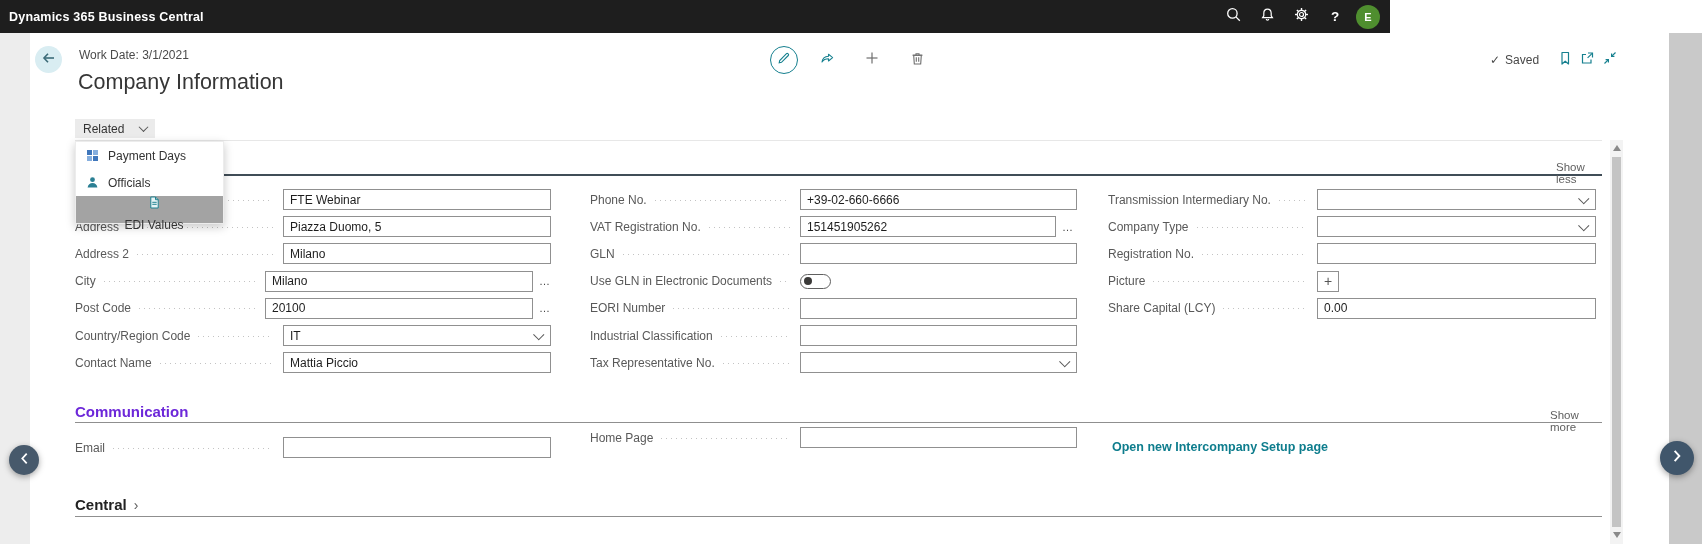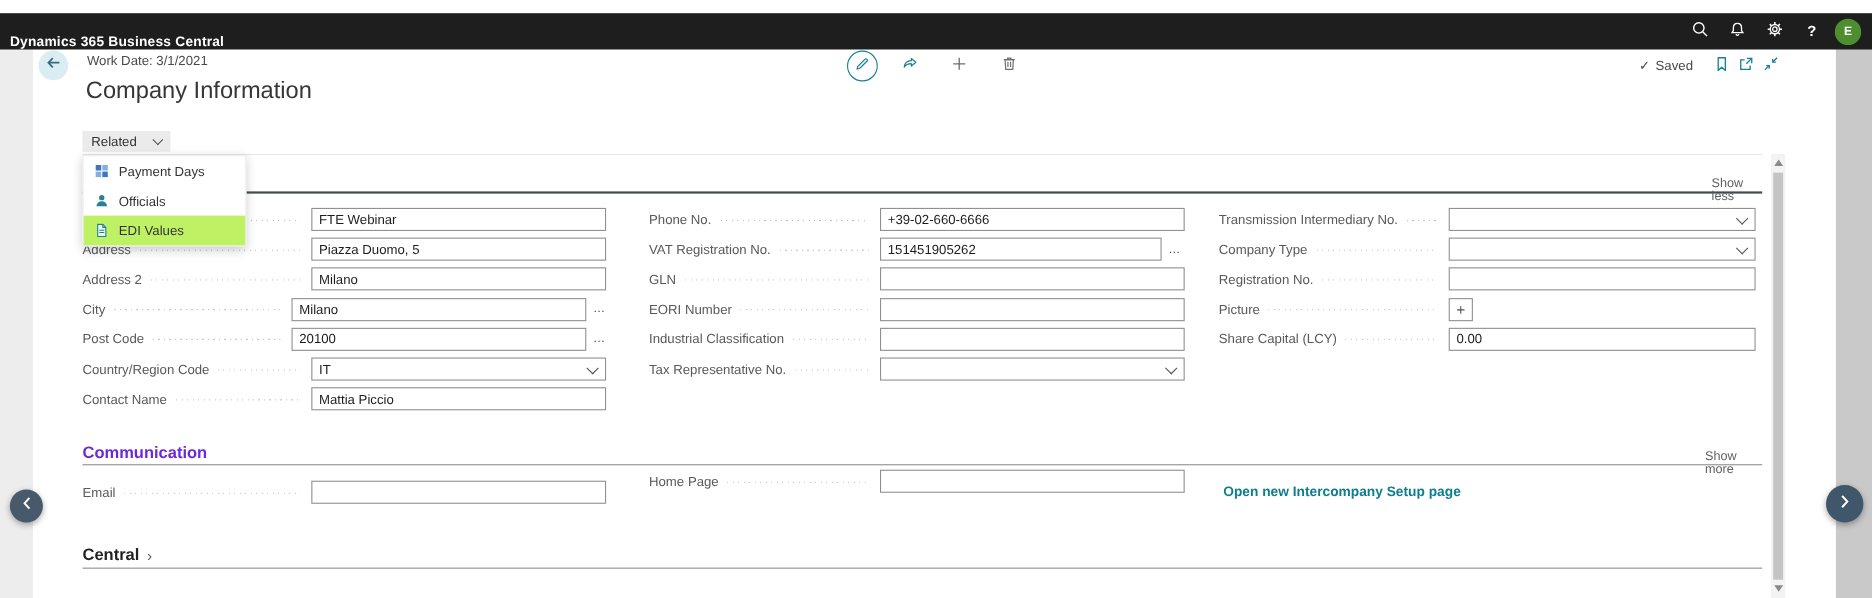--- a/index.html
+++ b/index.html
@@ -1,19 +1,19 @@
 <!DOCTYPE html>
 <html><head>
 <meta charset="utf-8">
 <style>
   html,body{margin:0;padding:0;background:#fff;}
   .stage{position:relative;width:1702px;height:544px;background:#fff;overflow:hidden;
          font-family:"Liberation Sans","DejaVu Sans",sans-serif;-webkit-font-smoothing:antialiased;}
   
-  .topbar{position:absolute;left:0;top:12px;width:1702px;height:33px;background:#1e1e1e;display:flex;align-items:flex-end;z-index:20;}
+  .topbar{position:absolute;left:0;top:0;width:1390px;height:33px;background:#1e1e1e;display:flex;align-items:center;z-index:20;}
   .tb-title{margin-left:9px;font-size:12.5px;font-weight:bold;color:#fff;letter-spacing:.2px;}
   .tb-icons{position:absolute;right:4px;top:0;height:33px;display:flex;align-items:center;}
   .tb-btn{width:34px;height:33px;display:flex;align-items:center;justify-content:center;cursor:pointer;}
   .tb-help{color:#fff;font-size:13.5px;font-weight:bold;}
   .avatar{width:24px;height:24px;border-radius:50%;background:#4f8e2f;color:#fff;font-size:11px;font-weight:bold;
           display:flex;align-items:center;justify-content:center;margin:0 6px 0 4px;}
   
   .left-strip{position:absolute;left:0;top:33px;width:30px;height:511px;background:#ededed;}
   .right-strip{position:absolute;left:1669px;top:33px;width:33px;height:511px;background:#c9c9c9;}
   .back-btn{position:absolute;left:35px;top:46px;width:27px;height:27px;border-radius:50%;background:#d9edf2;
@@ -58,21 +58,21 @@
         border-bottom:1.3px solid #575757;transform:translateY(-72%) rotate(45deg);}
   .ell{flex:0 0 auto;font-size:11px;color:#444;margin-left:6px;letter-spacing:1px;cursor:pointer;}
   .toggle{width:31px;height:15px;border:1px solid #5f5f5f;border-radius:8px;background:#fff;position:relative;box-sizing:border-box;cursor:pointer;}
   .knob{position:absolute;left:3px;top:2.5px;width:8px;height:8px;border-radius:50%;background:#3b3a39;}
   .plusbtn{width:22px;height:21px;border:1px solid #909090;background:#fff;box-sizing:border-box;
            display:flex;align-items:center;justify-content:center;font-size:14px;color:#555;cursor:pointer;}
   
   .menu{position:absolute;left:75px;top:141px;width:147px;background:#fff;z-index:15;
         box-shadow:0 3px 9px rgba(0,0,0,.22);border:1px solid #ececec;}
   .menu-item{height:27px;display:flex;align-items:center;gap:9px;padding-left:9px;font-size:12px;color:#333;cursor:pointer;}
-  .menu-item.hl{background:#bef264;}
+  .menu-item.hl{background:#a3a3a3;flex-direction:column;}
   .mi-icon{width:14px;height:14px;display:flex;align-items:center;justify-content:center;}
   
   .sb-track{position:absolute;left:1610px;top:140px;width:13px;height:404px;background:#f3f3f3;}
   .sb-up{position:absolute;left:1612.5px;top:145px;width:0;height:0;border-left:4px solid transparent;border-right:4px solid transparent;border-bottom:6px solid #8a8a8a;}
   .sb-down{position:absolute;left:1612.5px;top:532px;width:0;height:0;border-left:4px solid transparent;border-right:4px solid transparent;border-top:6px solid #8a8a8a;}
   .sb-thumb{position:absolute;left:1612px;top:157px;width:9px;height:370px;background:#c4c4c4;cursor:pointer;}
   
   .nav-circle{position:absolute;border-radius:50%;display:flex;align-items:center;justify-content:center;
               box-shadow:0 2px 6px rgba(0,0,0,.35);cursor:pointer;z-index:25;}
   .nav-prev{left:9px;top:445px;width:30px;height:30px;background:#47596b;}
@@ -315,20 +315,29 @@
       <div class="frow">
         <span class="flabel">GLN</span>
         <span class="leader"></span>
         <div class="fctl">
           <div class="fbox">
             <span class="fval"></span>
           </div>
         </div>
       </div>
       <div class="frow">
+        <span class="flabel">Use GLN in Electronic Documents</span>
+        <span class="leader"></span>
+        <div class="fctl">
+          <div class="toggle">
+            <span class="knob"></span>
+          </div>
+        </div>
+      </div>
+      <div class="frow">
         <span class="flabel">EORI Number</span>
         <span class="leader"></span>
         <div class="fctl">
           <div class="fbox">
             <span class="fval"></span>
           </div>
         </div>
       </div>
       <div class="frow">
         <span class="flabel">Industrial Classification</span>

